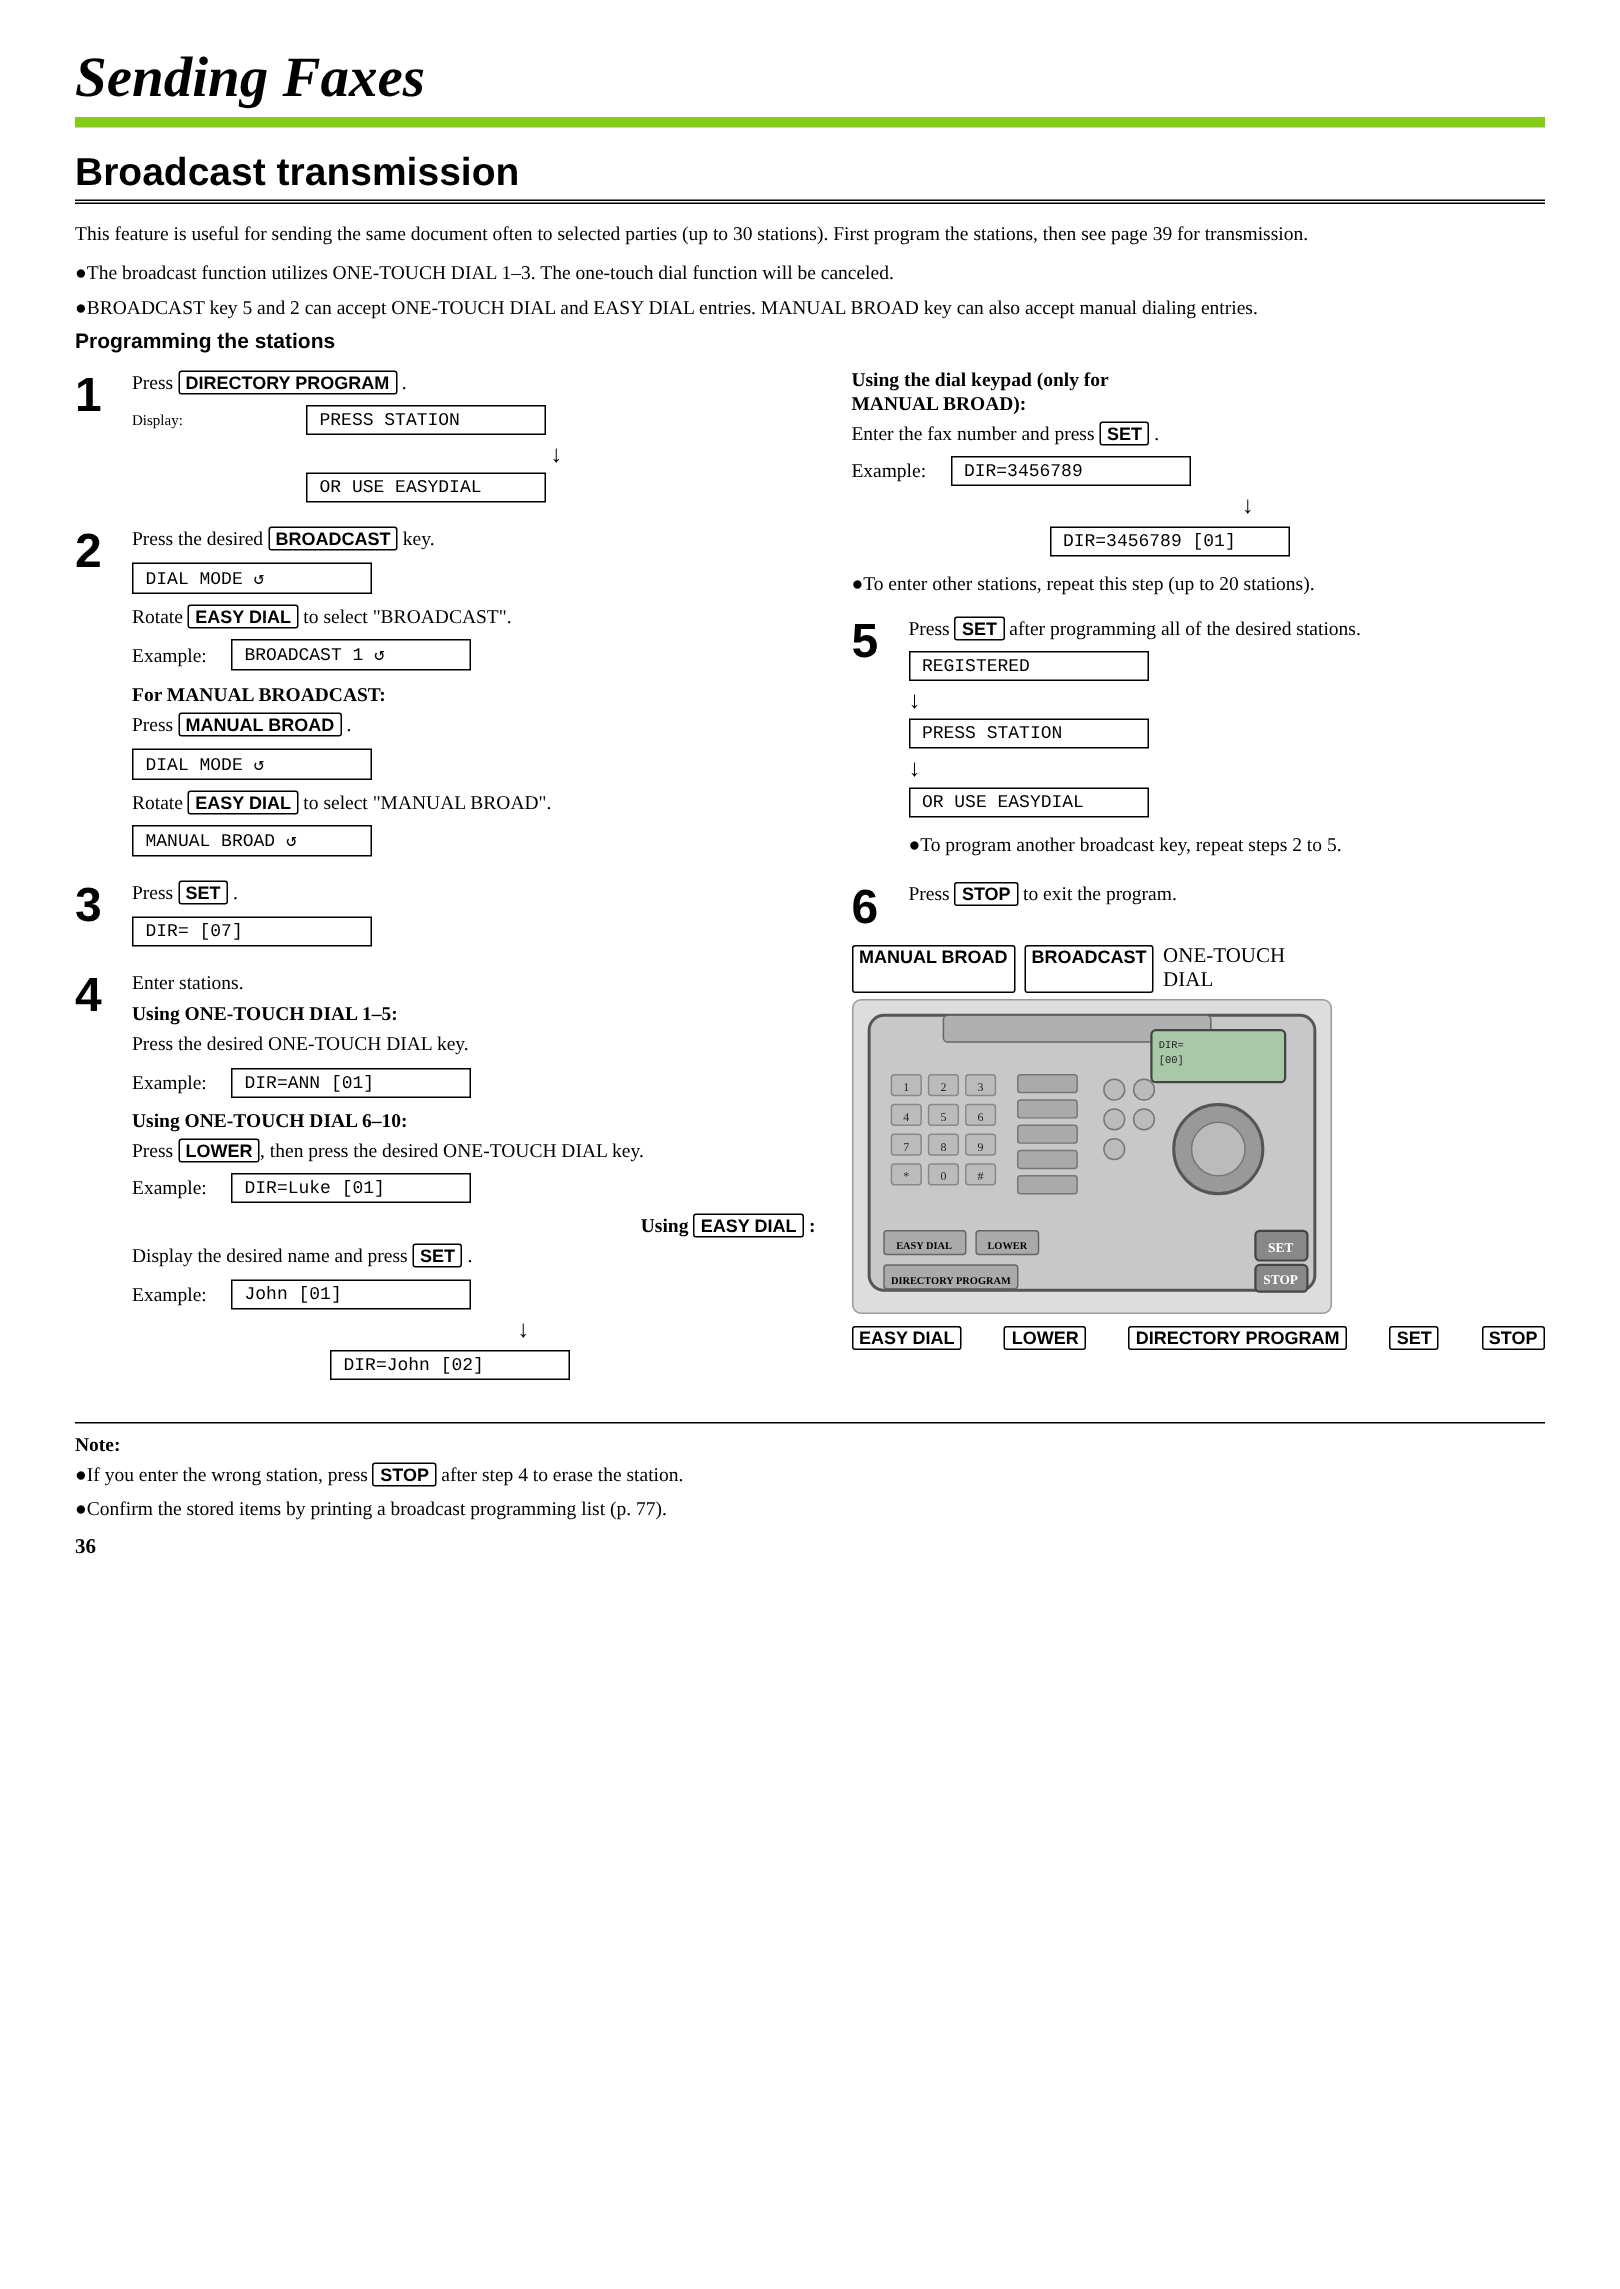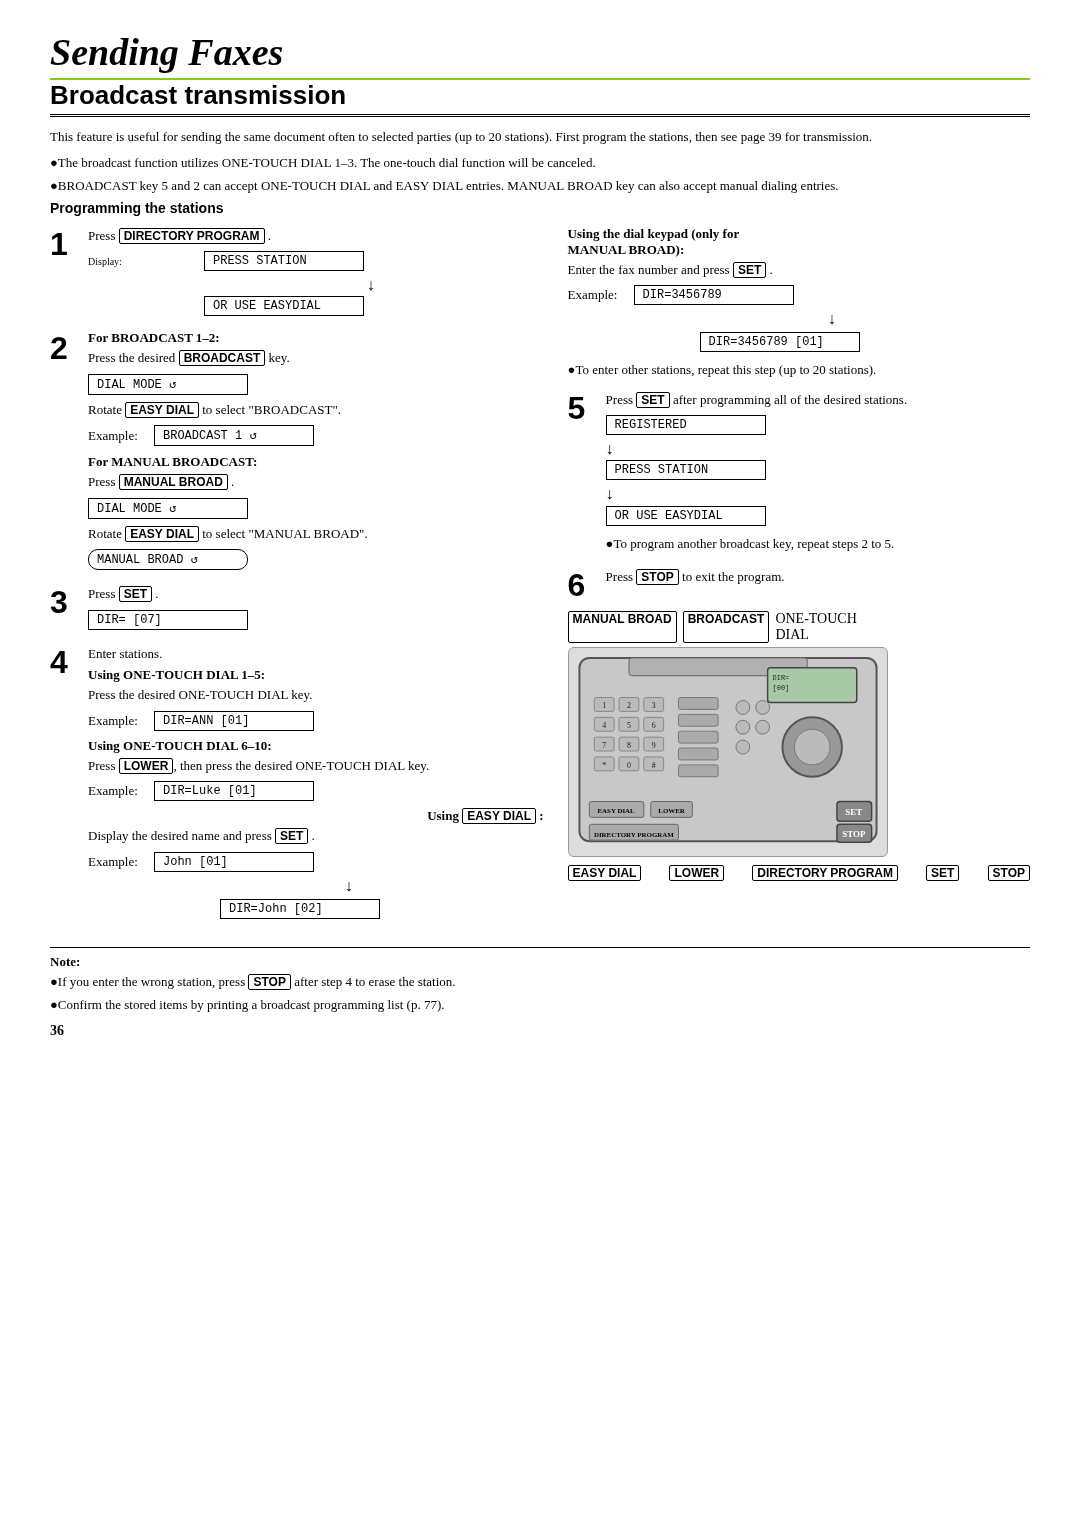--- a/index.html
+++ b/index.html
@@ -10,22 +10,23 @@
       color: #000;
       width: 1080px;
       min-height: 1526px;
       padding: 30px 50px 30px 50px;
     }
     h1.main-title {
       font-family: 'Times New Roman', serif;
       font-size: 38px;
       font-style: italic;
       font-weight: bold;
-      border-bottom: 2px solid #84cc16;
+      border-bottom: 7px solid #84cc16;
       padding-bottom: 4px;
+      margin-bottom: 14px;
     }
     h2.section-title {
       font-family: Arial, sans-serif;
       font-size: 26px;
       font-weight: bold;
       border-bottom: 3px double #000;
       padding-bottom: 3px;
       margin-bottom: 10px;
     }
     h3.subsection-title {
@@ -161,21 +162,21 @@
       position: relative;
     }
   </style>
 </head>
 <body>
 
 <h1 class="main-title">Sending Faxes</h1>
 
 <h2 class="section-title">Broadcast transmission</h2>
 
-<p class="intro-text">This feature is useful for sending the same document often to selected parties (up to 20 stations). First program the stations, then see page 39 for transmission.</p>
+<p class="intro-text">This feature is useful for sending the same document often to selected parties (up to 30 stations). First program the stations, then see page 39 for transmission.</p>
 <p class="intro-text bullet-text">●The broadcast function utilizes ONE-TOUCH DIAL 1–3. The one-touch dial function will be canceled.</p>
 <p class="intro-text bullet-text">●BROADCAST key 5 and 2 can accept ONE-TOUCH DIAL and EASY DIAL entries. MANUAL BROAD key can also accept manual dialing entries.</p>
 
 <h3 class="subsection-title">Programming the stations</h3>
 
 <div class="content-area">
 
   <div class="left-col">
 
     <div class="step-row">
@@ -192,21 +193,20 @@
         <div class="display-row">
           <span class="display-label"></span>
           <span class="display-box">OR USE EASYDIAL</span>
         </div>
       </div>
     </div>
 
     <div class="step-row">
       <div class="step-num">2</div>
       <div class="step-content">
-        <div class="sub-heading">For BROADCAST 1–2:</div>
         <div class="step-line">
           <span>Press the desired </span><kbd>BROADCAST</kbd><span> key.</span>
         </div>
         <div class="display-row">
           <span class="display-box" style="margin-left:0;">DIAL MODE       ↺</span>
         </div>
         <div class="step-line" style="margin-top:3px;">
           <span>Rotate </span><kbd>EASY DIAL</kbd><span> to select "BROADCAST".</span>
         </div>
         <div class="example-row">
@@ -217,21 +217,21 @@
         <div class="step-line">
           <span>Press </span><kbd>MANUAL BROAD</kbd><span> .</span>
         </div>
         <div class="display-row">
           <span class="display-box" style="margin-left:0;">DIAL MODE       ↺</span>
         </div>
         <div class="step-line" style="margin-top:3px;">
           <span>Rotate </span><kbd>EASY DIAL</kbd><span> to select "MANUAL BROAD".</span>
         </div>
         <div class="display-row">
-          <span class="display-box" style="margin-left:0;border-radius:10px;">MANUAL BROAD    ↺</span>
+          <span class="display-box" style="margin-left:0;">MANUAL BROAD    ↺</span>
         </div>
       </div>
     </div>
 
     <div class="step-row">
       <div class="step-num">3</div>
       <div class="step-content">
         <div class="step-line">
           <span>Press </span><kbd>SET</kbd><span> .</span>
         </div>

